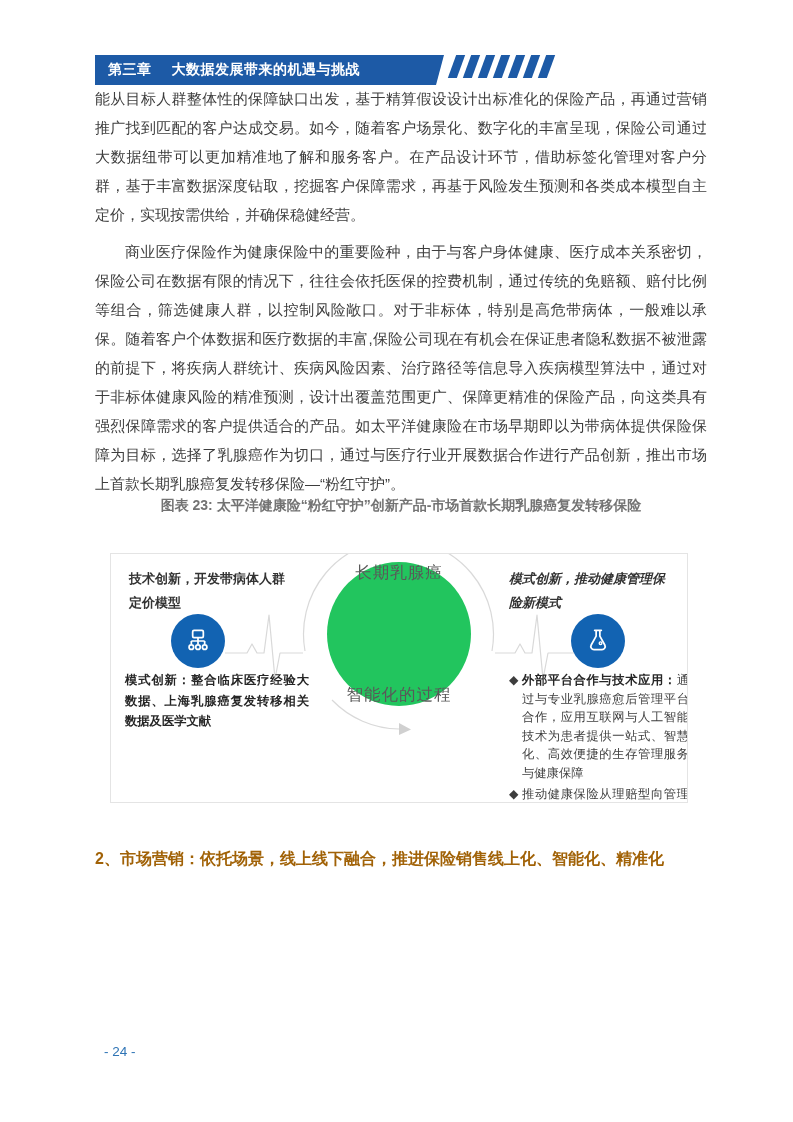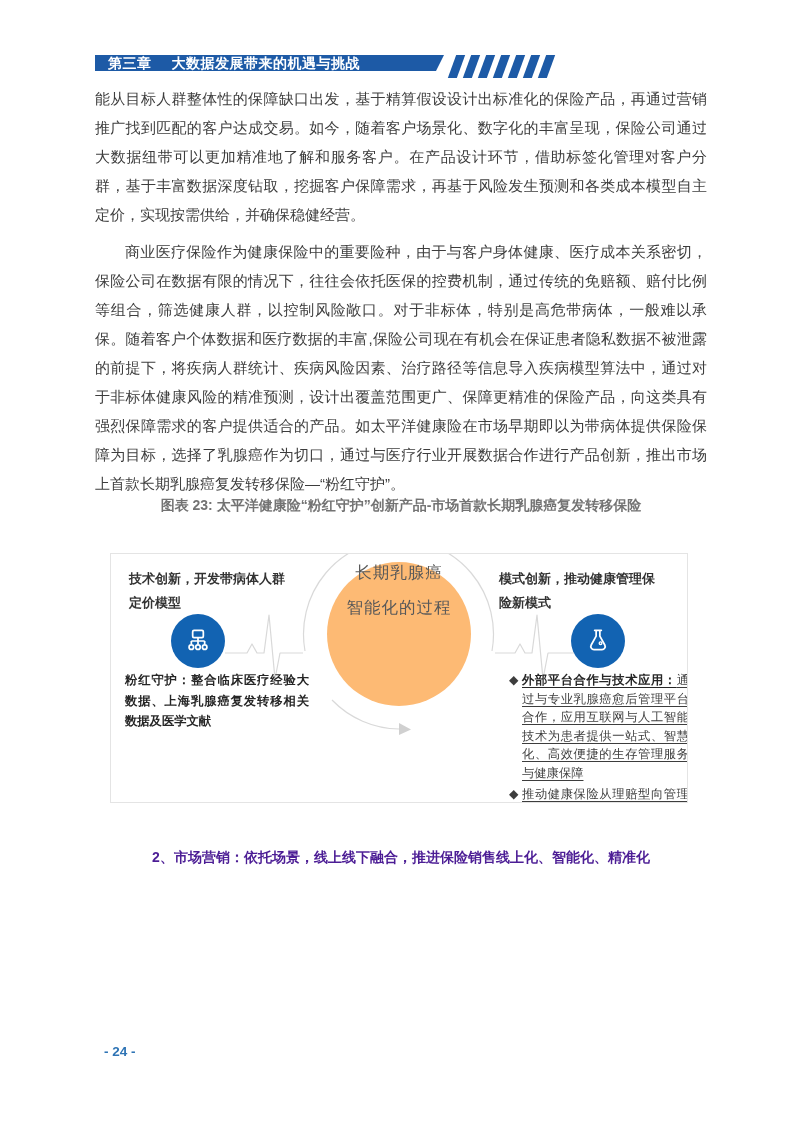--- a/index.html
+++ b/index.html
@@ -3,87 +3,87 @@
 <meta charset="utf-8">
 <style>
   html,body{margin:0;padding:0;background:#fff;}
   .page{
     position:relative;width:793px;height:1122px;background:#ffffff;
     font-family:"Liberation Sans","DejaVu Sans",sans-serif;
     color:#3d3d3d;overflow:hidden;
   }
   
   .chapter-bar{
-    position:absolute;left:95px;top:55px;width:349px;height:16px;
+    position:absolute;left:95px;top:55px;width:349px;height:30px;
     background:#1d5aa6;
     clip-path:polygon(0 0,100% 0,calc(100% - 8px) 100%,0 100%);
-    display:flex;align-items:flex-start;color:#ffffff;
+    display:flex;align-items:center;color:#ffffff;
     font-size:14px;font-weight:bold;letter-spacing:.5px;
   }
   .chapter-bar .chapter-label{margin-left:13px;}
   .chapter-bar .chapter-title{margin-left:20px;}
   .stripes{position:absolute;left:452px;top:55px;height:23px;display:flex;gap:6px;}
   .stripe{width:9px;height:23px;background:#1d5aa6;transform:skewX(-20deg);}
   
   .para{
     position:absolute;left:95px;width:612px;font-size:15px;line-height:29px;
     text-align:justify;color:#3d3d3d;
   }
   .p1{top:84px;}
   .p2{top:237px;text-indent:2em;}
   .p3{top:891px;text-indent:2em;}
   .figure-caption{
     position:absolute;left:95px;top:495px;width:612px;text-align:center;
     font-size:14px;line-height:20px;font-weight:bold;color:#737373;
   }
   .section-heading{
-    position:absolute;left:95px;top:849px;width:612px;text-align:center;
-    font-size:14px;font-weight:bold;color:#4c1d95;
+    position:absolute;left:95px;top:849px;width:612px;
+    font-size:16px;font-weight:bold;color:#a16207;
   }
   .page-number{
     position:absolute;left:104px;top:1044px;font-size:13.5px;
-    font-weight:bold;color:#2e74b5;
+    font-weight:normal;color:#2e74b5;
   }
   
   .figure-box{
     position:absolute;left:110px;top:553px;width:576px;height:248px;
     background:#ffffff;border:1px solid #e4e4e4;overflow:hidden;
   }
   .decor-svg{position:absolute;left:0;top:0;}
   .center-circle{
     position:absolute;left:216px;top:8px;width:144px;height:144px;border-radius:50%;
-    background:#fdba74;display:flex;flex-direction:column;align-items:center;
-    justify-content:flex-start;gap:13px;color:#595959;font-size:16.5px;letter-spacing:1px;
+    background:#22c55e;display:flex;flex-direction:column;align-items:center;
+    justify-content:space-between;gap:13px;color:#595959;font-size:16.5px;letter-spacing:1px;
   }
   .panel-heading{
     position:absolute;top:13px;width:158px;
     font-size:13px;font-weight:600;color:#333333;line-height:24px;
   }
   .left-heading{left:18px;}
-  .right-heading{left:388px;}
+  .right-heading{left:398px;font-style:italic;}
   .icon-circle{
     position:absolute;width:54px;height:54px;border-radius:50%;background:#1263b2;
     display:flex;align-items:center;justify-content:center;
   }
   .left-icon{left:60px;top:60px;}
   .right-icon{left:460px;top:60px;}
   .left-items{
     position:absolute;left:14px;top:116px;width:184px;
     font-size:12.3px;line-height:20.5px;color:#3d3d3d;text-align:justify;
   }
   .left-items .item + .item{margin-top:6px;}
   .right-bullets{
     position:absolute;left:398px;top:117px;width:180px;
     font-size:12.3px;line-height:18.5px;color:#3d3d3d;text-align:justify;
   }
   .bullet{position:relative;padding-left:13px;}
   .bullet + .bullet{margin-top:3px;}
   .bullet .marker{position:absolute;left:0;top:0;}
   .bold{font-weight:bold;color:#262626;}
-  .uline{text-decoration:underline;text-decoration-thickness:1px;text-underline-offset:3px;}
+  .uline{text-decoration-thickness:1px;text-underline-offset:3px;}
 </style>
 </head>
 <body>
 
 <div class="page">
 
   <div class="chapter-bar">
     <span class="chapter-label">第三章</span>
     <span class="chapter-title">大数据发展带来的机遇与挑战</span>
   </div>
@@ -124,21 +124,21 @@
       <svg width="32" height="32" viewBox="0 0 24 24">
         <rect x="8" y="4" width="8" height="5.5" rx="1" fill="none" stroke="#ffffff" stroke-width="1.3"></rect>
         <path d="M12 9.5v2.5M7 12h10M7 12v2.5M12 12v2.5M17 12v2.5" fill="none" stroke="#ffffff" stroke-width="1.3"></path>
         <circle cx="7" cy="16.6" r="1.7" fill="none" stroke="#ffffff" stroke-width="1.3"></circle>
         <circle cx="12" cy="16.6" r="1.7" fill="none" stroke="#ffffff" stroke-width="1.3"></circle>
         <circle cx="17" cy="16.6" r="1.7" fill="none" stroke="#ffffff" stroke-width="1.3"></circle>
       </svg>
     </div>
     <div class="left-items">
       <div class="item">
-        <span class="bold">粉红守护：</span><span class="bold">整合临床医疗经验大数据、上海乳腺癌复发转移相关数据及医学文献</span>
+        <span class="bold">模式创新：</span><span class="bold">整合临床医疗经验大数据、上海乳腺癌复发转移相关数据及医学文献</span>
       </div>
     </div>
 
     <div class="panel-heading right-heading">模式创新，推动健康管理保险新模式</div>
     <div class="icon-circle right-icon">
       <svg width="32" height="32" viewBox="0 0 24 24">
         <path d="M9.5 4h5M10.6 4v4.3L6.9 15c-.8 1.6.3 3.5 2.1 3.5h6c1.8 0 2.9-1.9 2.1-3.5L13.4 8.3V4" fill="none" stroke="#ffffff" stroke-width="1.3" stroke-linejoin="round" stroke-linecap="round"></path>
         <circle cx="13.9" cy="13.6" r="1" fill="none" stroke="#ffffff" stroke-width="1"></circle>
       </svg>
     </div>

